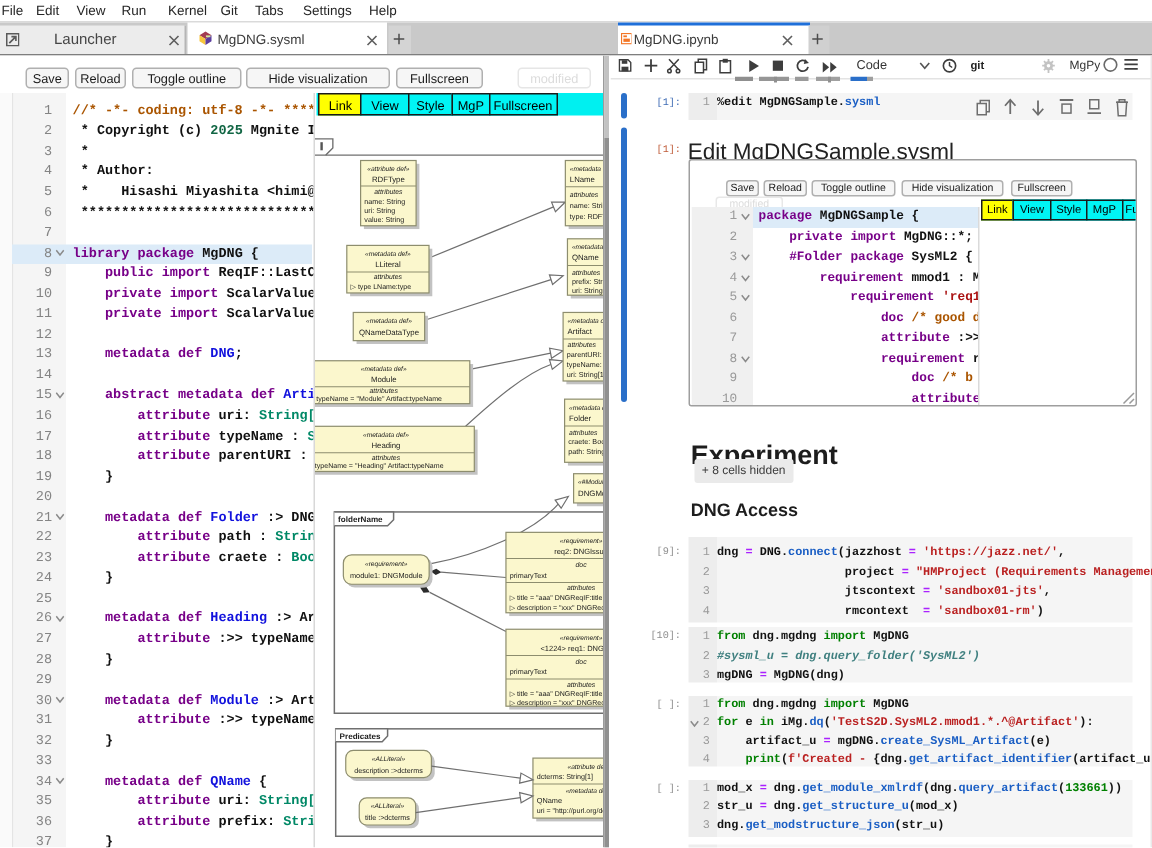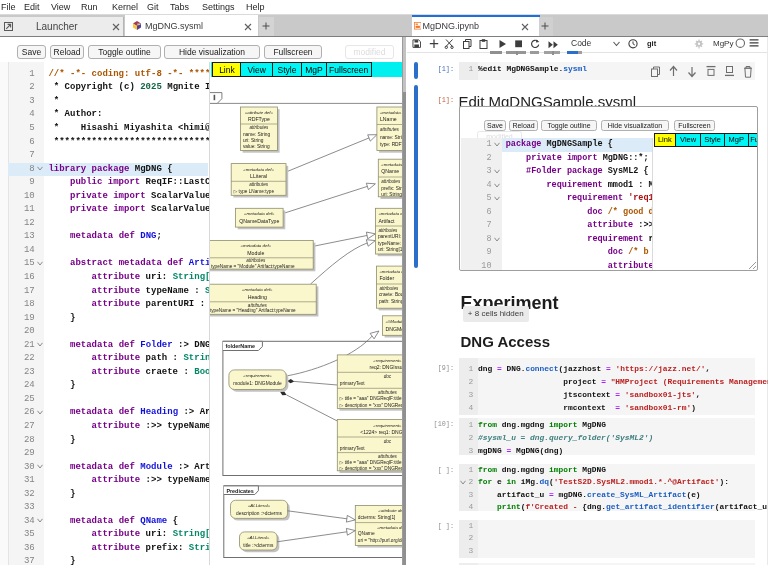--- a/index.html
+++ b/index.html
@@ -490,21 +490,21 @@
                 <span class="k">requirement</span> re
                     <span class="k">doc</span> <span class="c">/* b</span>
                     <span class="k">attribute</span></pre>
         </div>
         <svg class="a" style="left:288px;top:154px" width="9" height="9" viewBox="0 0 9 9">
           <path d="M8 1 L1 8 M8 5 L5 8" stroke="#9a9a9a" stroke-width="1"></path>
         </svg>
       </div>
 <div class="a" style="left:53.5px;top:233px;font-size:18px;font-weight:bold;color:#1d1d1d">Experiment</div>
 <div class="a" style="left:55.7px;top:245.6px;width:66.2px;height:16.4px;background:#eaeaea;border-radius:2px;font-size:8px;color:#3c3c3c;text-align:center;line-height:16px">+ 8 cells hidden</div>
-<div class="a" style="left:53.5px;top:273px;font-size:15px;font-weight:bold;color:#1d1d1d">DNG Access</div>
+<div class="a" style="left:53.5px;top:273px;font-size:12px;font-weight:bold;color:#1d1d1d">DNG Access</div>
 <div class="a" style="left:51.6px;top:298px;width:19px;height:56.5px;background:#ededed"></div>
 <div class="a" style="left:70.6px;top:298px;width:277.9px;height:56.5px;background:#f5f5f5"></div>
 <pre class="a" style="left:14px;top:304.2px;width:33px;text-align:right;font:400 6.8px/9px 'Liberation Mono',monospace;color:#8e8e8e">[9]:</pre>
 <pre class="a num" style="left:40.2px;top:302px;width:26px;text-align:right;font:400 7.9px/13px 'Liberation Mono',monospace">1
 2
 3
 4</pre>
 <pre class="a" style="left:71px;top:302px;font:700 7.9px/13px 'Liberation Mono',monospace;color:#111">dng <span class="go">=</span> DNG.<span class="gf">connect</span>(jazzhost <span class="go">=</span> <span class="gs">'https://jazz.net/'</span>,
                   project <span class="go">=</span> <span class="gs">"HMProject (Requirements Management)"</span>
                   jtscontext <span class="go">=</span> <span class="gs">'sandbox01-jts'</span>,
@@ -531,16 +531,19 @@
     <span class="gk">print</span>(<span class="gs">f'Created - </span>{dng.<span class="gf">get_artifact_identifier</span>(artifact_u)}</pre>
 <svg class="a" style="left:53px;top:420.3px" width="6" height="5" viewBox="0 0 6 5">
         <path d="M0.5 0.8 L3 4 L5.5 0.8" fill="none" stroke="#8b8b8b" stroke-width="1"></path>
       </svg>
 <div class="a" style="left:51.6px;top:459.5px;width:19px;height:38px;background:#ededed"></div>
 <div class="a" style="left:70.6px;top:459.5px;width:277.9px;height:38px;background:#f5f5f5"></div>
 <pre class="a" style="left:14px;top:461.9px;width:33px;text-align:right;font:400 6.8px/9px 'Liberation Mono',monospace;color:#8e8e8e">[ ]:</pre>
 <pre class="a num" style="left:40.2px;top:459.7px;width:26px;text-align:right;font:400 7.9px/12.6px 'Liberation Mono',monospace">1
 2
 3</pre>
+<pre class="a" style="left:71px;top:459.7px;font:700 7.9px/12.6px 'Liberation Mono',monospace;color:#111">mod_x <span class="go">=</span> dng.<span class="gf">get_module_xmlrdf</span>(dng.<span class="gf">query_artifact</span>(<span class="gn">133661</span>))
+str_u <span class="go">=</span> dng.<span class="gf">get_structure_u</span>(mod_x)
+dng.<span class="gf">get_modstructure_json</span>(str_u)</pre>
 <div class="a" style="left:51.6px;top:502.5px;width:19px;height:26px;background:#ededed"></div>
 <div class="a" style="left:70.6px;top:502.5px;width:277.9px;height:26px;background:#f5f5f5"></div>
 </div>
 </div>
 
 </body></html>

